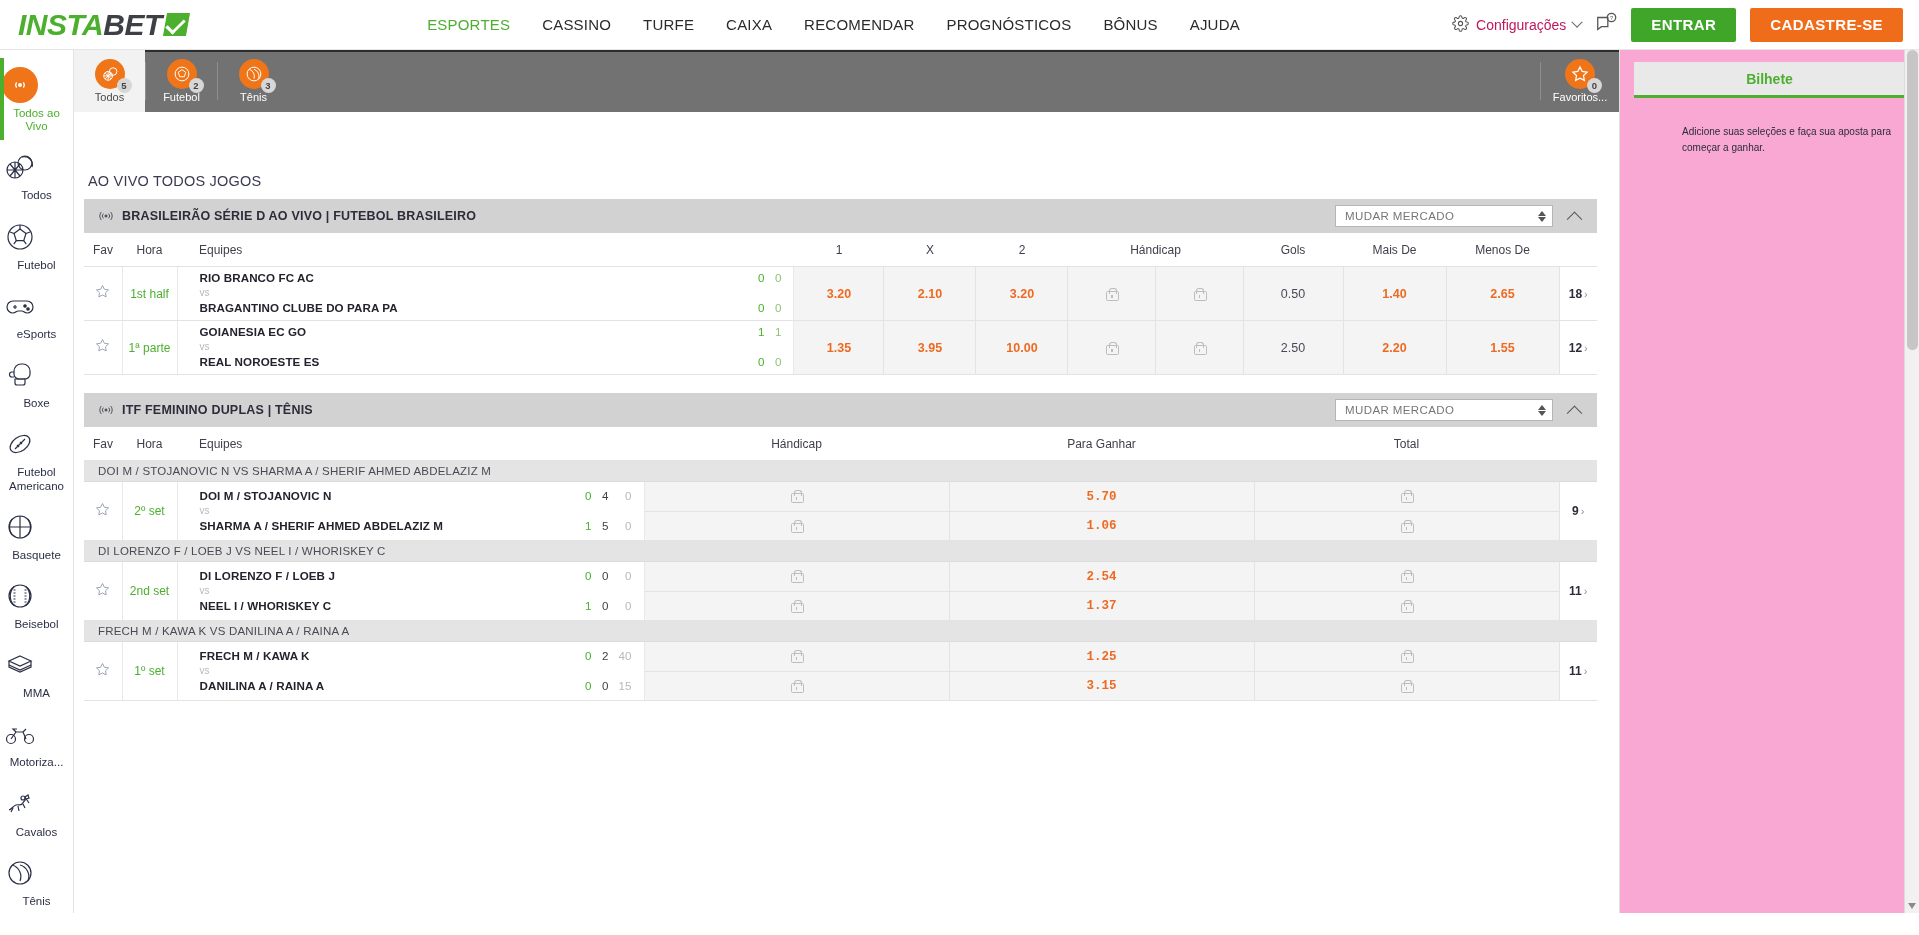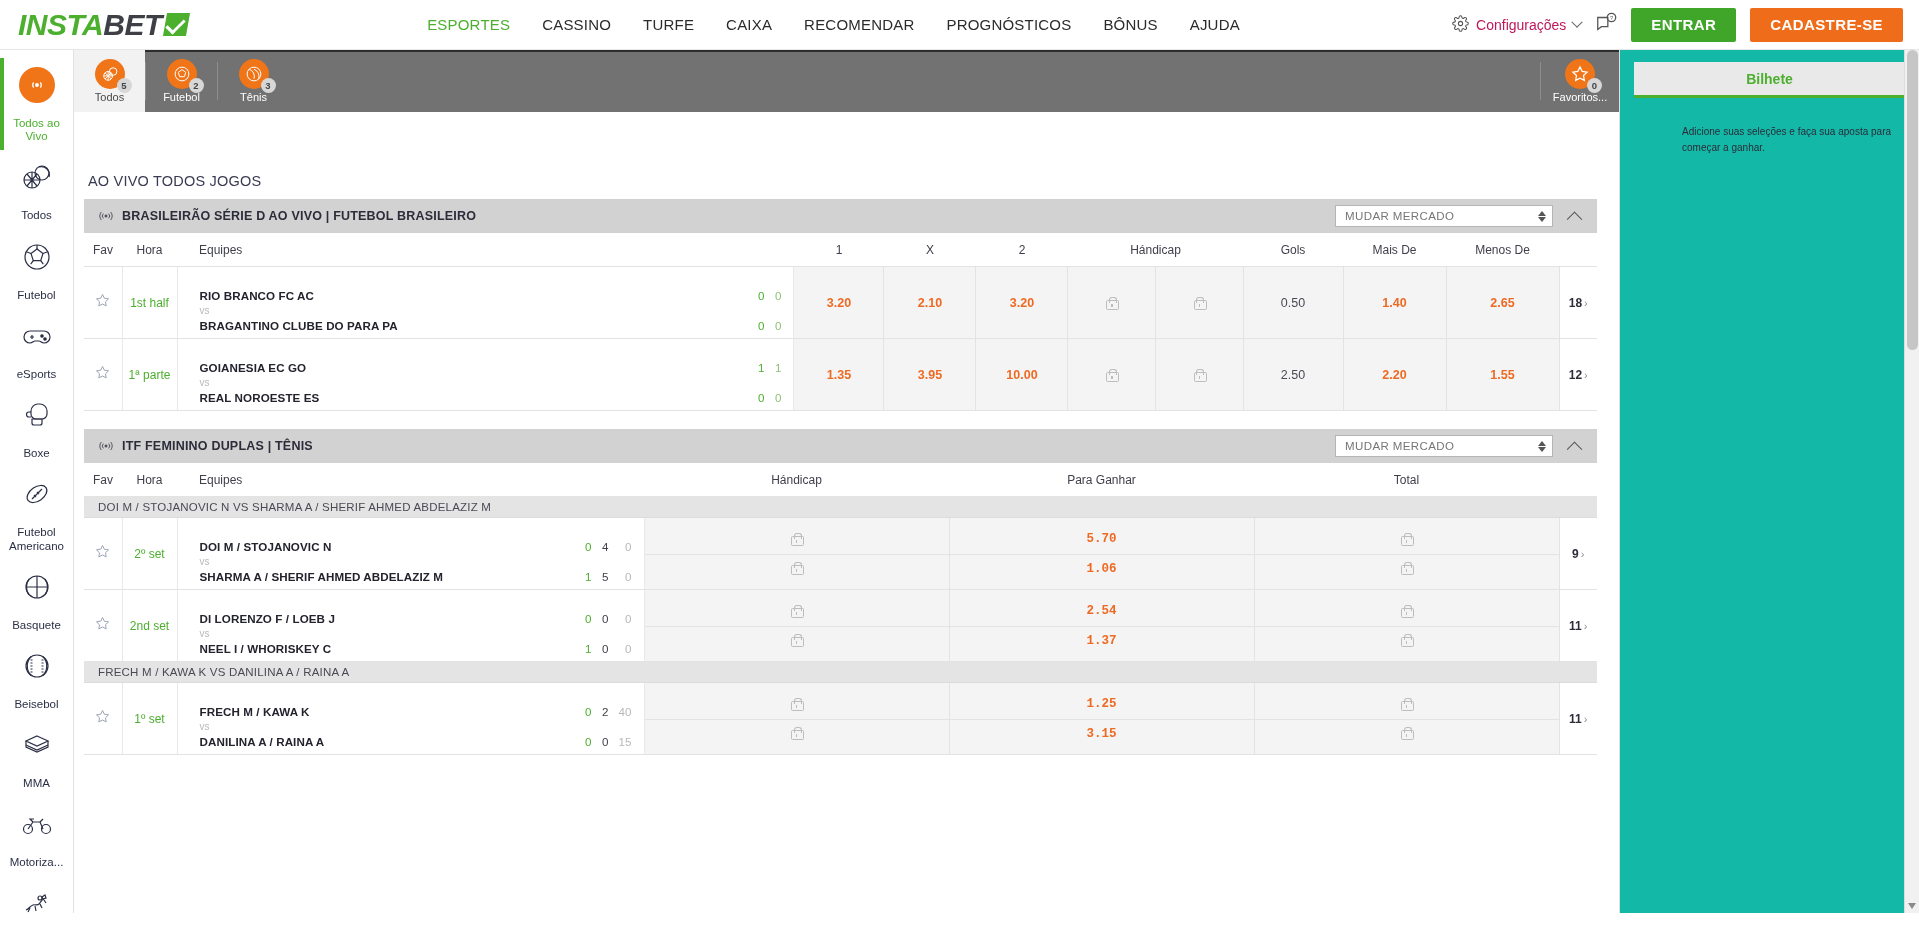--- a/index.html
+++ b/index.html
@@ -58,21 +58,21 @@
 
   
   .sidebar {
     width: 74px; min-width: 74px; background: #fff;
     border-right: 1px solid #e2e2e2;
     display: flex; flex-direction: column; align-items: center;
     padding-top: 8px; overflow: hidden; position: relative;
   }
   .sb-item {
     width: 74px; padding: 9px 2px 7px; display: flex; flex-direction: column;
-    align-items: center; gap: 14px; cursor: pointer; position: relative;
+    gap: 4px; cursor: pointer; position: relative;
   }
   .sb-item .sb-ico { width: 36px; height: 36px; display: flex; align-items: center; justify-content: center; color: #2b2f45; }
   .sb-item .sb-ico svg { width: 32px; height: 32px; }
   .sb-label { font-size: 11.5px; color: #2b2f45; text-align: center; line-height: 1.15; max-width: 72px; }
   .sb-item.active .sb-label { color: #4caf2e; }
   .sb-item.active::before {
     content: ""; position: absolute; left: 0; top: 0; bottom: 0; width: 4px; background: #4caf2e;
   }
   .sb-live-ico {
     width: 36px; height: 36px; border-radius: 50%; background: #ef7518;
@@ -140,21 +140,21 @@
     text-align: center; background: #fff; border-bottom: 1px solid #e3e3e3;
   }
   th.c-fav { width: 38px; } th.c-hora { width: 55px; } th.c-eq { text-align: left !important; padding-left: 22px !important; }
   th.c-more { width: 38px; }
 
   td.t-fav, td.t-hora { border-right: 1px solid #e9e9e9; background:#fff; }
   td.t-fav { width: 38px; text-align: center; vertical-align: middle; }
   td.t-hora { width: 55px; text-align: center; font-size: 12px; color: #4caf2e; vertical-align: middle; }
   .star { width: 17px; height: 17px; display: inline-block; color: #9aa3b5; cursor: pointer; }
 
-  td.t-teams { background: #fff; padding: 22px 0 6px 22px; border-right: 1px solid #e9e9e9; vertical-align: middle; }
+  td.t-teams { background: #fff; padding: 4px 0 6px 22px; border-right: 1px solid #e9e9e9; vertical-align: middle; }
   .teamline { display: flex; align-items: center; font-size: 11.6px; color: #23232e; font-weight: 700; letter-spacing: 0.1px; }
   .teamline .tn { flex: 1; padding-right: 10px; }
   .vs { font-size: 10px; color: #b9b9b9; padding: 3px 0; font-weight: 400; }
   .scores { display: flex; gap: 9px; padding-right: 12px; font-weight: 400; }
   .sc1 { color: #4caf2e; min-width: 8px; text-align: right; }
   .sc2 { color: #3f3f48; min-width: 8px; text-align: right; }
   .sc3 { color: #b8b8b8; min-width: 14px; text-align: right; }
   .sc2g { color: #8fbf76; min-width: 8px; text-align: right; }
 
   td.odd {
@@ -193,21 +193,21 @@
   td.odd2 { padding: 0; background: #f4f4f4; border-right: 1px solid #e3e3e3; border-bottom: 1px solid #e3e3e3; font-family: Liberation Mono, monospace; }
   .odd2 .oh {
     height: 29px; display: flex; align-items: center; justify-content: center;
     font-size: 12.5px; font-weight: 700; color: #ee6a22; cursor: pointer;
   }
   .odd2 .oh + .oh { border-top: 1px solid #e3e3e3; }
   .odd2 .oh.locked { color: #b6b6b6; cursor: default; }
 
   
   .rightpanel {
-    width: 300px; min-width: 300px; background: #14b8a6; border-left: 1px solid #e0e0e0;
+    width: 300px; min-width: 300px; background: #f9a8d4; border-left: 1px solid #e0e0e0;
     padding: 12px 14px; display: flex; flex-direction: column;
   }
   .slip-head {
     background: #e9e9e9; border-bottom: 3px solid #4caf2e; height: 36px;
     display: flex; align-items: center; justify-content: center;
     color: #4caf2e; font-size: 14px; font-weight: 700;
   }
   .slip-body { padding: 26px 8px; font-size: 10px; color: #2b2b3a; line-height: 1.55; margin-left: 40px; }
 
   .vscroll {
@@ -699,20 +699,23 @@
                     <span class="lock">
                       <i></i>
                     </span>
                   </div>
               </td>
               <td class="t-more">
                 <span>9</span><span class="cr">›</span>
               </td>
             </tr>
 
+            <tr class="sub-header">
+              <td colspan="7">DI LORENZO F / LOEB J VS NEEL I / WHORISKEY C</td>
+            </tr>
             <tr class="match-row">
               <td class="t-fav">
                 <span class="star">
                   <svg viewBox="0 0 24 24" fill="none" stroke="#9aa3b5" stroke-width="1.4">
                       <path d="M12 3.5l2.6 5.3 5.9.9-4.3 4.1 1 5.8-5.2-2.7-5.2 2.7 1-5.8L3.5 9.7l5.9-.9z"></path>
                     </svg>
                 </span>
               </td>
               <td class="t-hora">2nd set</td>
               <td class="t-teams">

